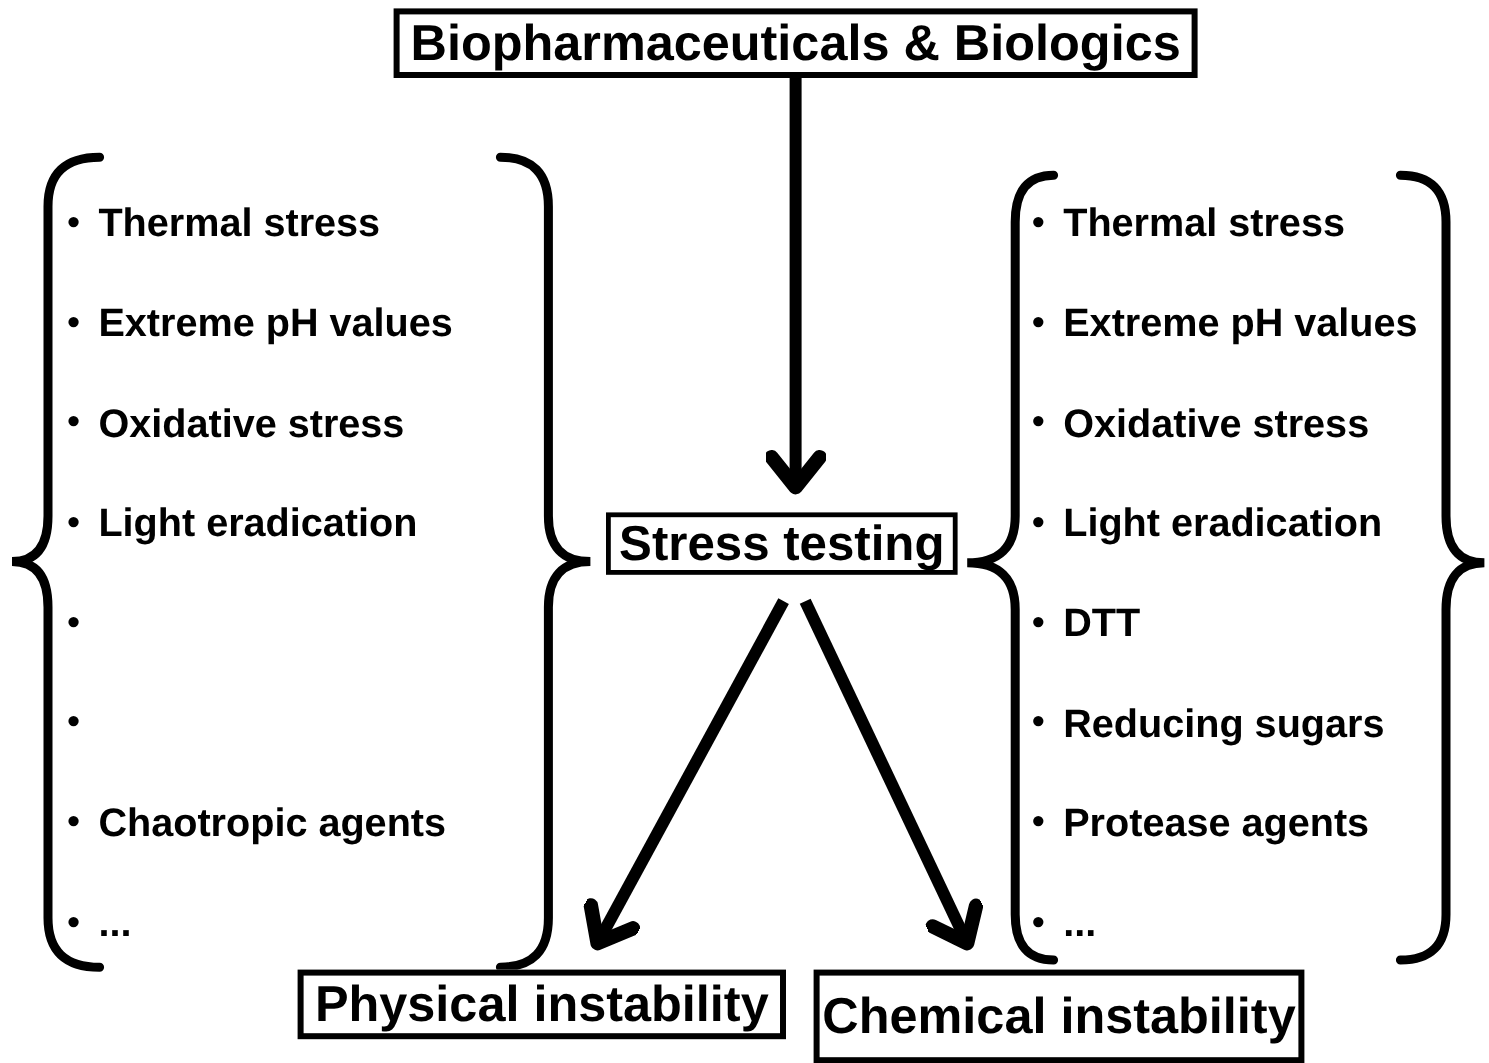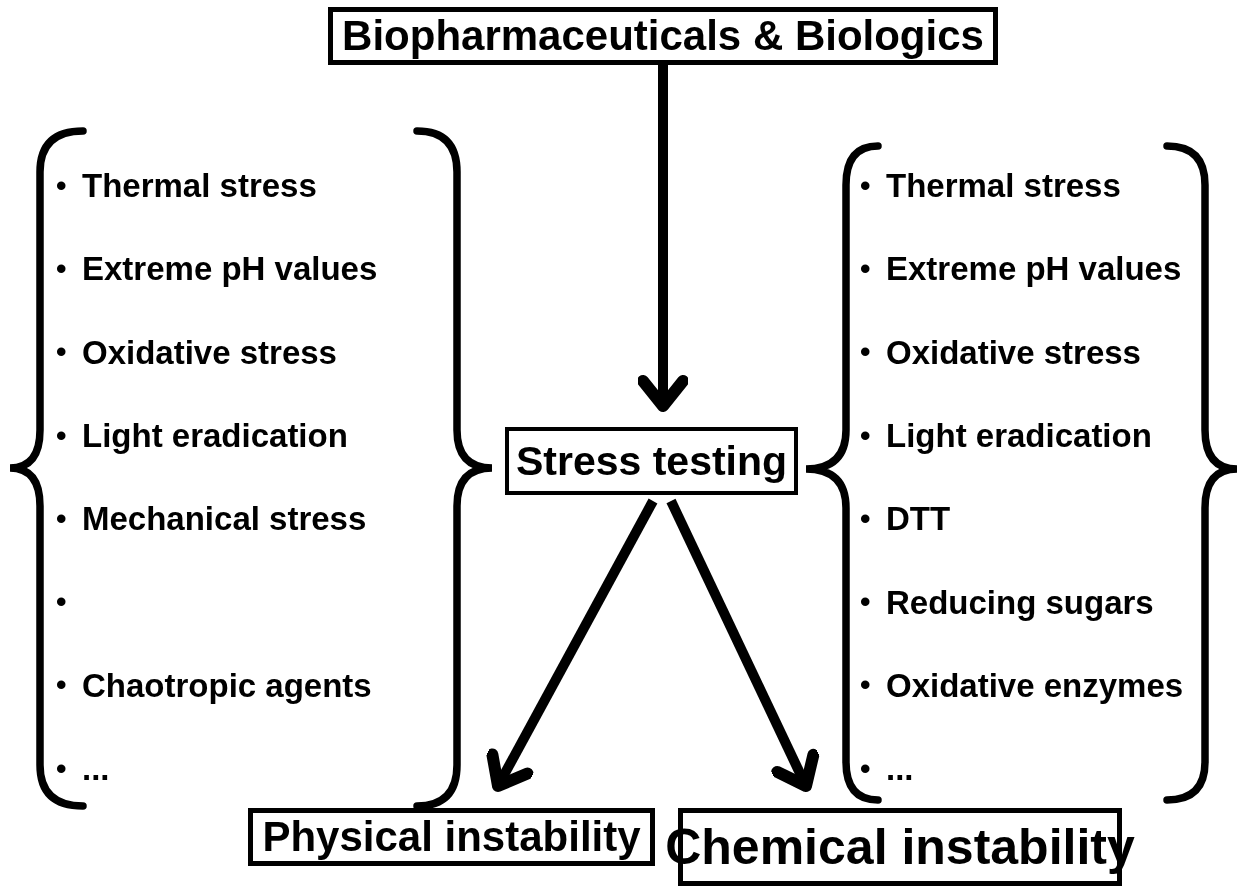--- a/index.html
+++ b/index.html
@@ -20,23 +20,23 @@
     position: absolute;
     background: var(--bg);
     border: 5px solid var(--ink);
     color: var(--ink);
     font-weight: bold;
     display: flex; align-items: center; justify-content: center;
     white-space: nowrap;
     line-height: 1;
   }
   .title-box   { left:328px; top:7px;   width:670px; height:58px; font-size:42px; }
-  .stress-box  { left:505px; top:427px; width:293px; height:68px; font-size:41px; border-width:4px; }
+  .stress-box  { left:505px; top:427px; width:293px; height:52px; font-size:41px; border-width:4px; }
   .physical-box{ left:248px; top:808px; width:407px; height:58px; font-size:42px; }
-  .chemical-box{ left:678px; top:808px; width:444px; height:78px; font-size:50px; }
+  .chemical-box{ left:678px; top:808px; width:409px; height:78px; font-size:42px; }
   .list {
     position: absolute;
     display: flex; flex-direction: column;
     color: var(--ink);
     font-weight: bold;
     font-size: 33px;
   }
   .list-left  { left:56px;  top:144px; width:410px; }
   .list-right { left:860px; top:144px; width:330px; }
   .item {
@@ -91,21 +91,20 @@
       <div class="item">
         <span class="bullet">•</span>
         <span>Oxidative stress</span>
       </div>
       <div class="item">
         <span class="bullet">•</span>
         <span>Light eradication</span>
       </div>
       <div class="item">
         <span class="bullet">•</span>
-        <span>Mechanical stress</span>
       </div>
       <div class="item">
         <span class="bullet">•</span>
       </div>
       <div class="item">
         <span class="bullet">•</span>
         <span>Chaotropic agents</span>
       </div>
       <div class="item">
         <span class="bullet">•</span>
@@ -132,21 +131,21 @@
       <div class="item">
         <span class="bullet">•</span>
         <span>DTT</span>
       </div>
       <div class="item">
         <span class="bullet">•</span>
         <span>Reducing sugars</span>
       </div>
       <div class="item">
         <span class="bullet">•</span>
-        <span>Oxidative enzymes</span>
+        <span>Protease agents</span>
       </div>
       <div class="item">
         <span class="bullet">•</span>
         <span>...</span>
       </div>
     </div>
 
 </div>
 
 </body></html>

